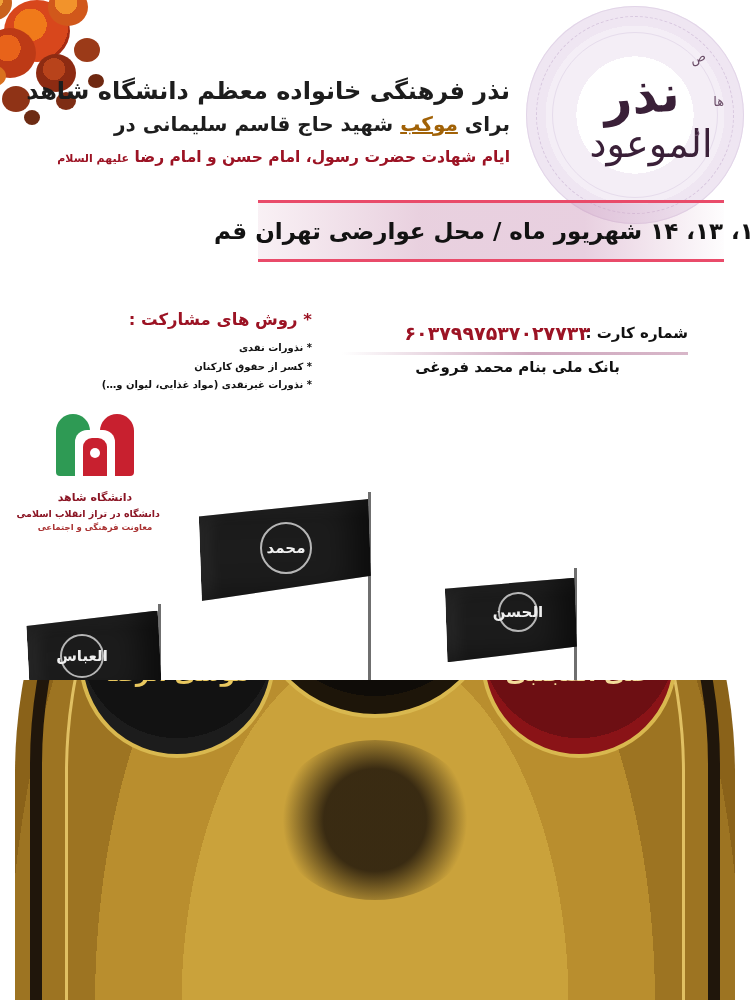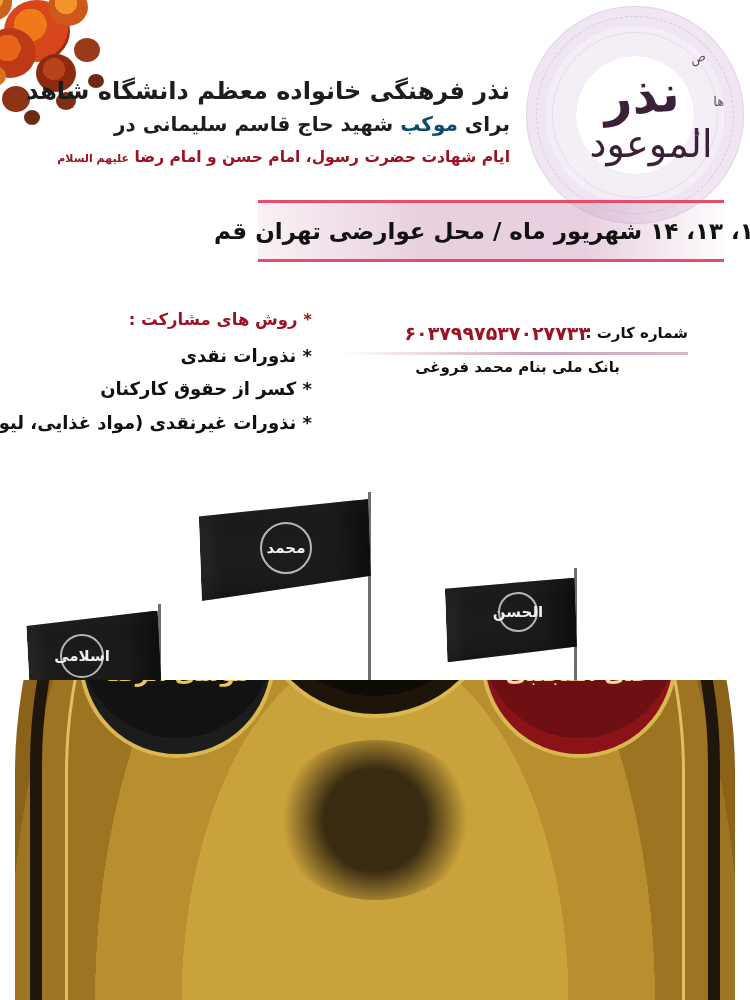--- a/index.html
+++ b/index.html
@@ -89,21 +89,21 @@
   .head-line-1 {
     font-size: 24px; font-weight: bold; color: #1d1d1d;
     line-height: 1.45;
     white-space: nowrap;
   }
   .head-line-2 {
     font-size: 20px; font-weight: bold; color: #1d1d1d;
     line-height: 1.5;
     white-space: nowrap;
   }
-  .hl-accent { color: #0c4a6e; }
+  .hl-accent { color: #a16207; text-decoration: underline; }
   .head-line-3 {
     margin-top: 7px;
     font-size: 15.5px; font-weight: bold; color: #9c1324;
     line-height: 1.5;
     white-space: nowrap;
   }
   .head-line-3 .tiny { font-size: 11px; }
 
   
   .date-strip {
@@ -127,21 +127,21 @@
     width: 300px;
     text-align: right; direction: rtl;
   }
   .participate-title {
     font-size: 16.5px; font-weight: bold; color: #9c1324;
     margin-bottom: 10px;
     margin-top: 28px;
   }
   .participate-title .star { color: #9c1324; }
   .participate-item {
-    font-size: 18px; font-weight: bold; color: #111;
+    font-size: 10px; font-weight: bold; color: #111;
     line-height: 1.85;
     white-space: nowrap;
   }
 
   
   .card-row {
     position: absolute;
     top: 322px; right: 62px;
     width: 350px;
     direction: rtl;
@@ -393,25 +393,39 @@
     <div class="participate-item"><span>*</span> <span>نذورات غیرنقدی (مواد غذایی، لیوان و…)</span></div>
   </div>
 
   <div class="card-row">
     <span class="card-label">شماره کارت :</span>
     <span class="card-number">۶۰۳۷۹۹۷۵۳۷۰۲۷۷۳۳</span>
     <div class="card-underline"></div>
     <span class="bank-name">بانک ملی بنام محمد فروغی</span>
   </div>
 
+  <div class="uni-logo">
+    <div class="uni-mark">
+      <div class="m-green"></div>
+      <div class="m-red"></div>
+      <div class="m-inner"></div>
+      <div class="m-core"></div>
+      <div class="m-dot"></div>
+    </div>
+    <div class="uni-caption">
+      <div class="c1">دانشگاه شاهد</div>
+      <div class="c2">دانشگاه در تراز انقلاب اسلامی</div>
+      <div class="c3">معاونت فرهنگی و اجتماعی</div>
+    </div>
+  </div>
 
   <div class="flag flag-1">
     <div class="pole"></div>
     <div class="cloth"></div>
-    <div class="emblem">اسلامی</div>
+    <div class="emblem">العباس</div>
   </div>
   <div class="flag flag-2">
     <div class="pole"></div>
     <div class="cloth"></div>
     <div class="emblem">محمد</div>
   </div>
   <div class="flag flag-3">
     <div class="pole"></div>
     <div class="cloth"></div>
     <div class="emblem">الحسن</div>

